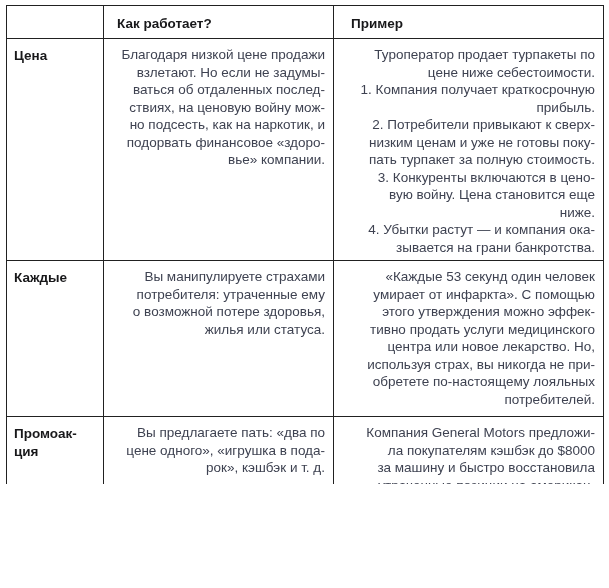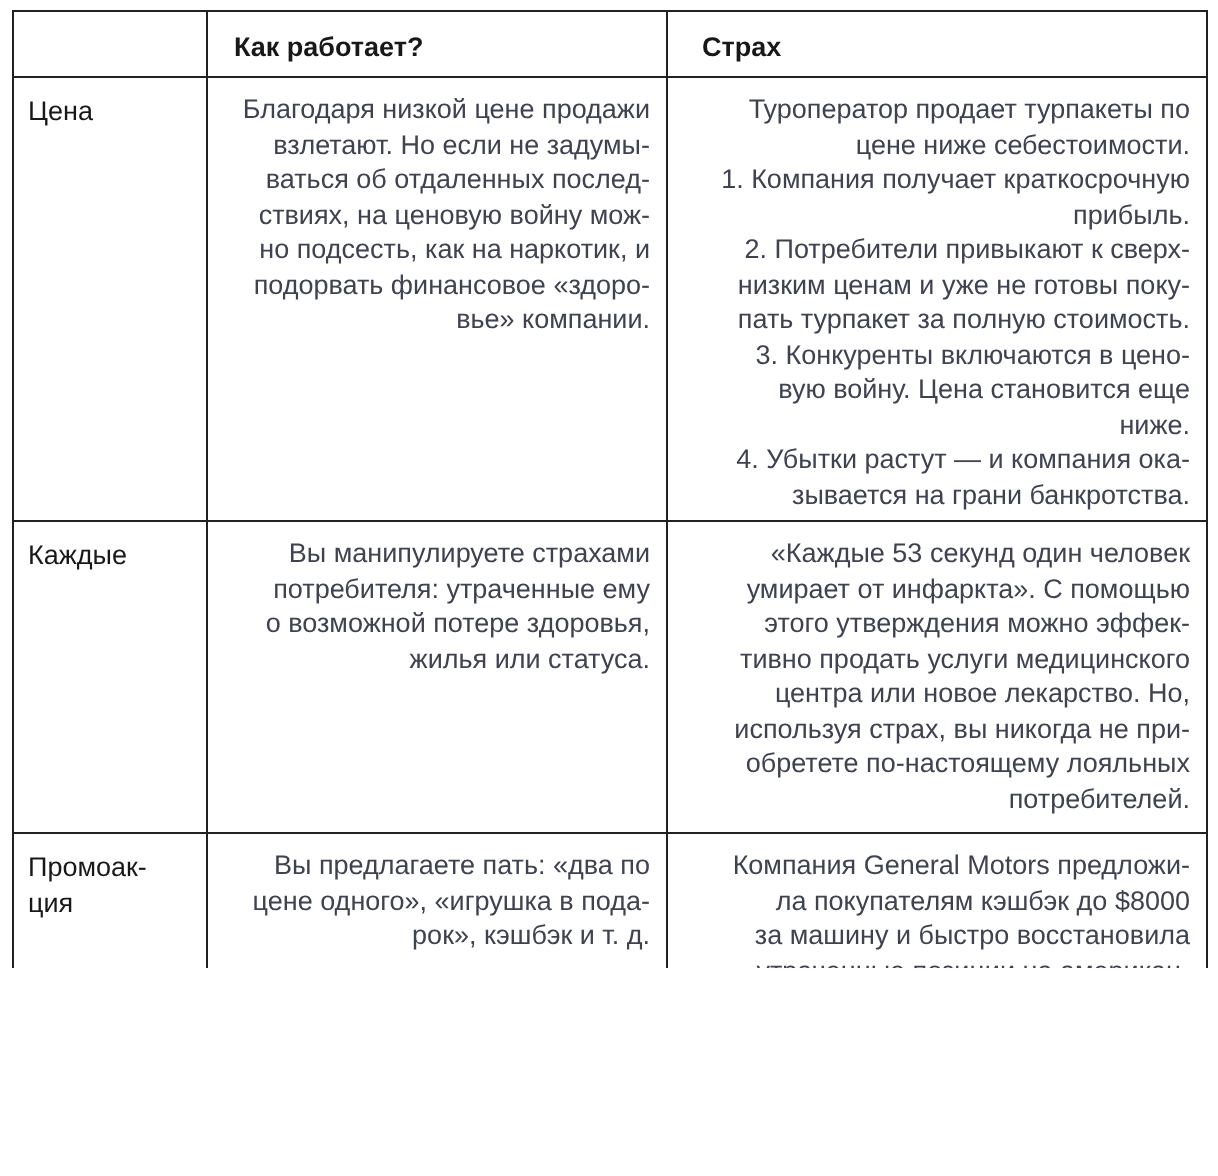--- a/index.html
+++ b/index.html
@@ -44,21 +44,21 @@
     text-align: left;
     font-weight: bold;
     font-size: 13.5px;
     color: #18181a;
     padding: 2px 8px 0 13px;
   }
   tr.header-row th.corner { padding-left: 7px; }
   tr.header-row th.ex-head { padding-left: 17px; }
 
   td.row-label {
-    font-weight: normal;
+    font-weight: bold;
     font-size: 13.5px;
     line-height: 17.5px;
     color: #18181a;
     padding: 8px 4px 0 7px;
     white-space: pre-line;
     margin-left: 24px;
   }
   td.cell-how, td.cell-example {
     font-size: 13.5px;
     line-height: 17.5px;
@@ -81,21 +81,21 @@
   <table class="tactics">
     <colgroup>
       <col class="col-label">
       <col class="col-how">
       <col class="col-example">
     </colgroup>
     <tbody>
         <tr class="header-row">
       <th class="corner"></th>
       <th>Как работает?</th>
-      <th class="ex-head">Страх</th>
+      <th class="ex-head">Пример</th>
     </tr>
     <tr class="row-price">
       <td class="row-label">Цена</td>
       <td class="cell-how">Благодаря низкой цене продажи
 взлетают. Но если не задумы-
 ваться об отдаленных послед-
 ствиях, на ценовую войну мож-
 но подсесть, как на наркотик, и
 подорвать финансовое «здоро-
 вье» компании.</td>

